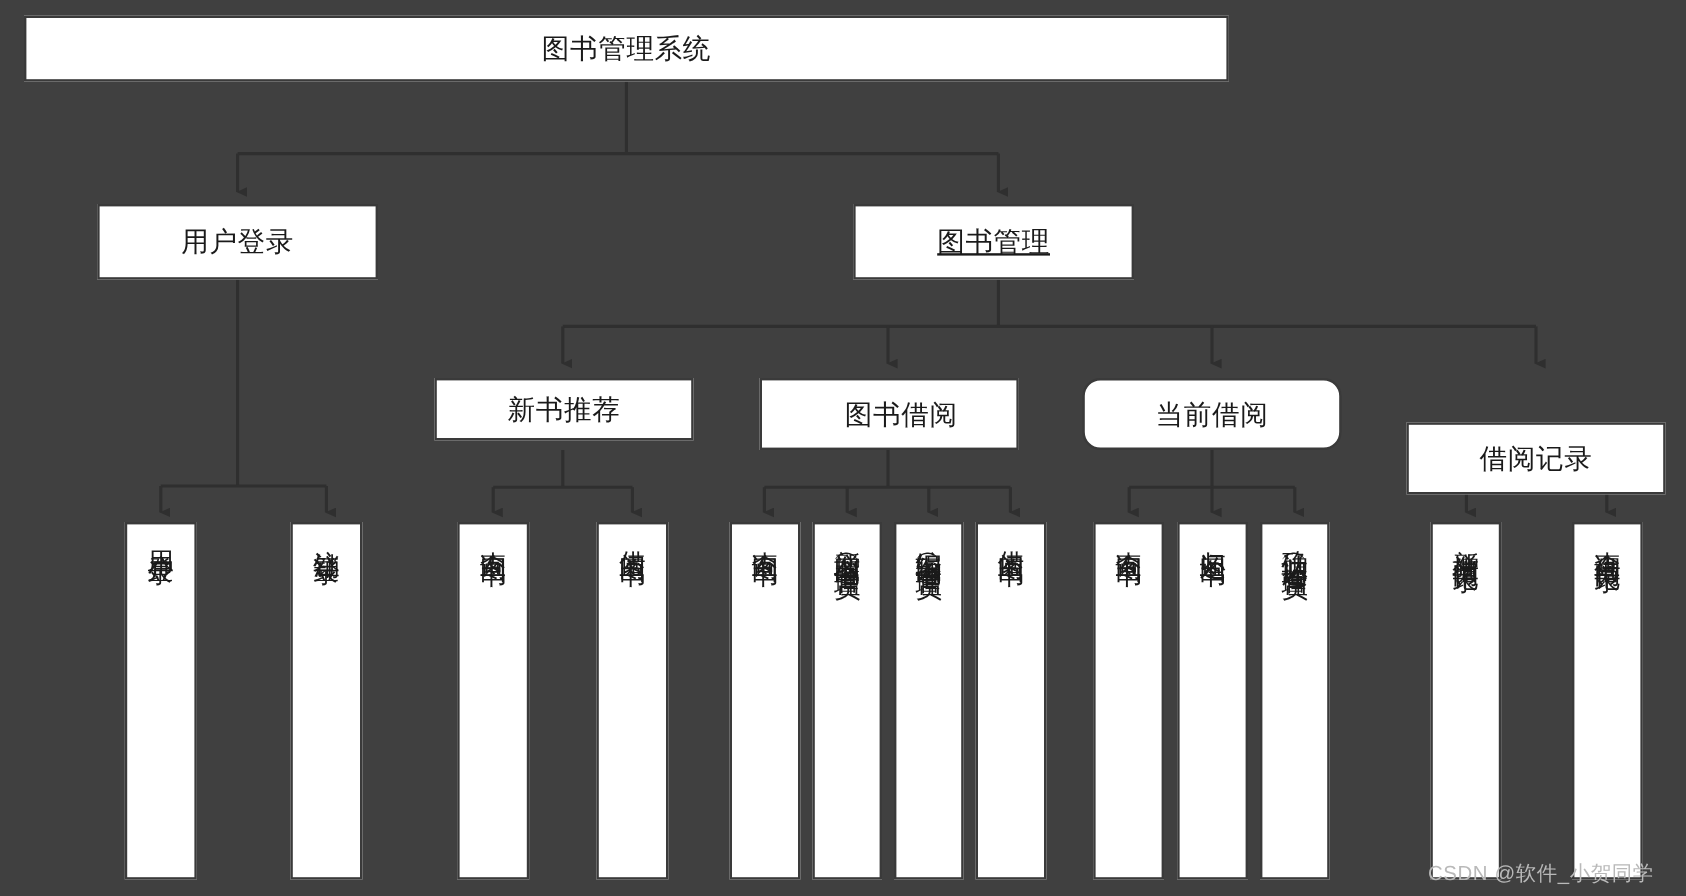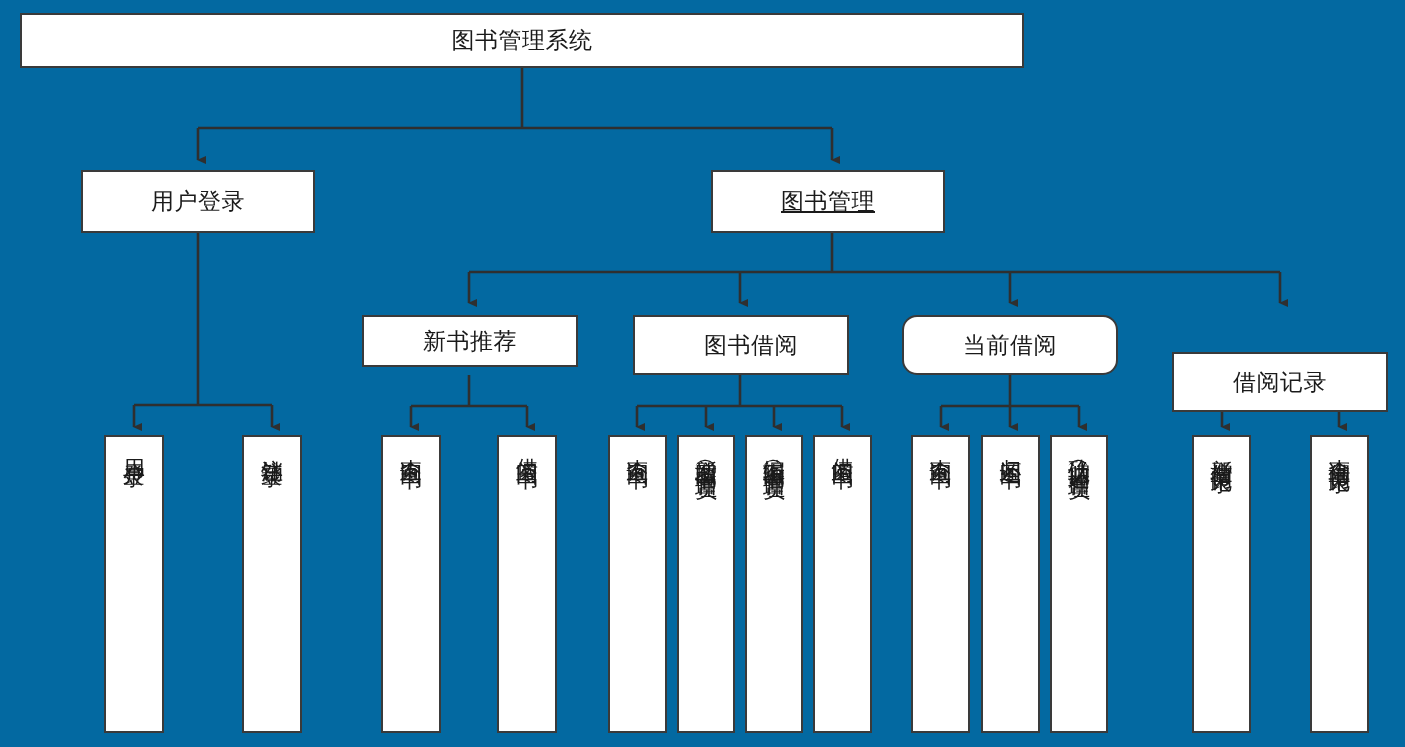--- a/index.html
+++ b/index.html
@@ -7,21 +7,21 @@
     padding: 0;
     background: #ffffff;
   }
   body {
     font-family: "Liberation Sans", "DejaVu Sans", sans-serif;
   }
   #stage {
     position: relative;
     width: 1405px;
     height: 747px;
-    background: #0369a1;
+    background: #404040;
     overflow: hidden;
   }
   #diagram-svg {
     position: absolute;
     left: 0;
     top: 0;
     width: 1405px;
     height: 747px;
   }
   .node-box {
@@ -183,14 +183,15 @@
     <span class="node-label">确认归还（管理员）</span>
   </div>
 
   <div class="node-box v-node tall" style="left:1192px; top:435px; width:59px; height:298px;">
     <span class="node-label">新增借阅记录</span>
   </div>
   <div class="node-box v-node tall" style="left:1310px; top:435px; width:59px; height:298px;">
     <span class="node-label">查询借阅记录</span>
   </div>
 
+  <div class="watermark" style="left:1190px; top:716px;">CSDN @软件_小贺同学</div>
 
 </div>
 
 </body></html>

